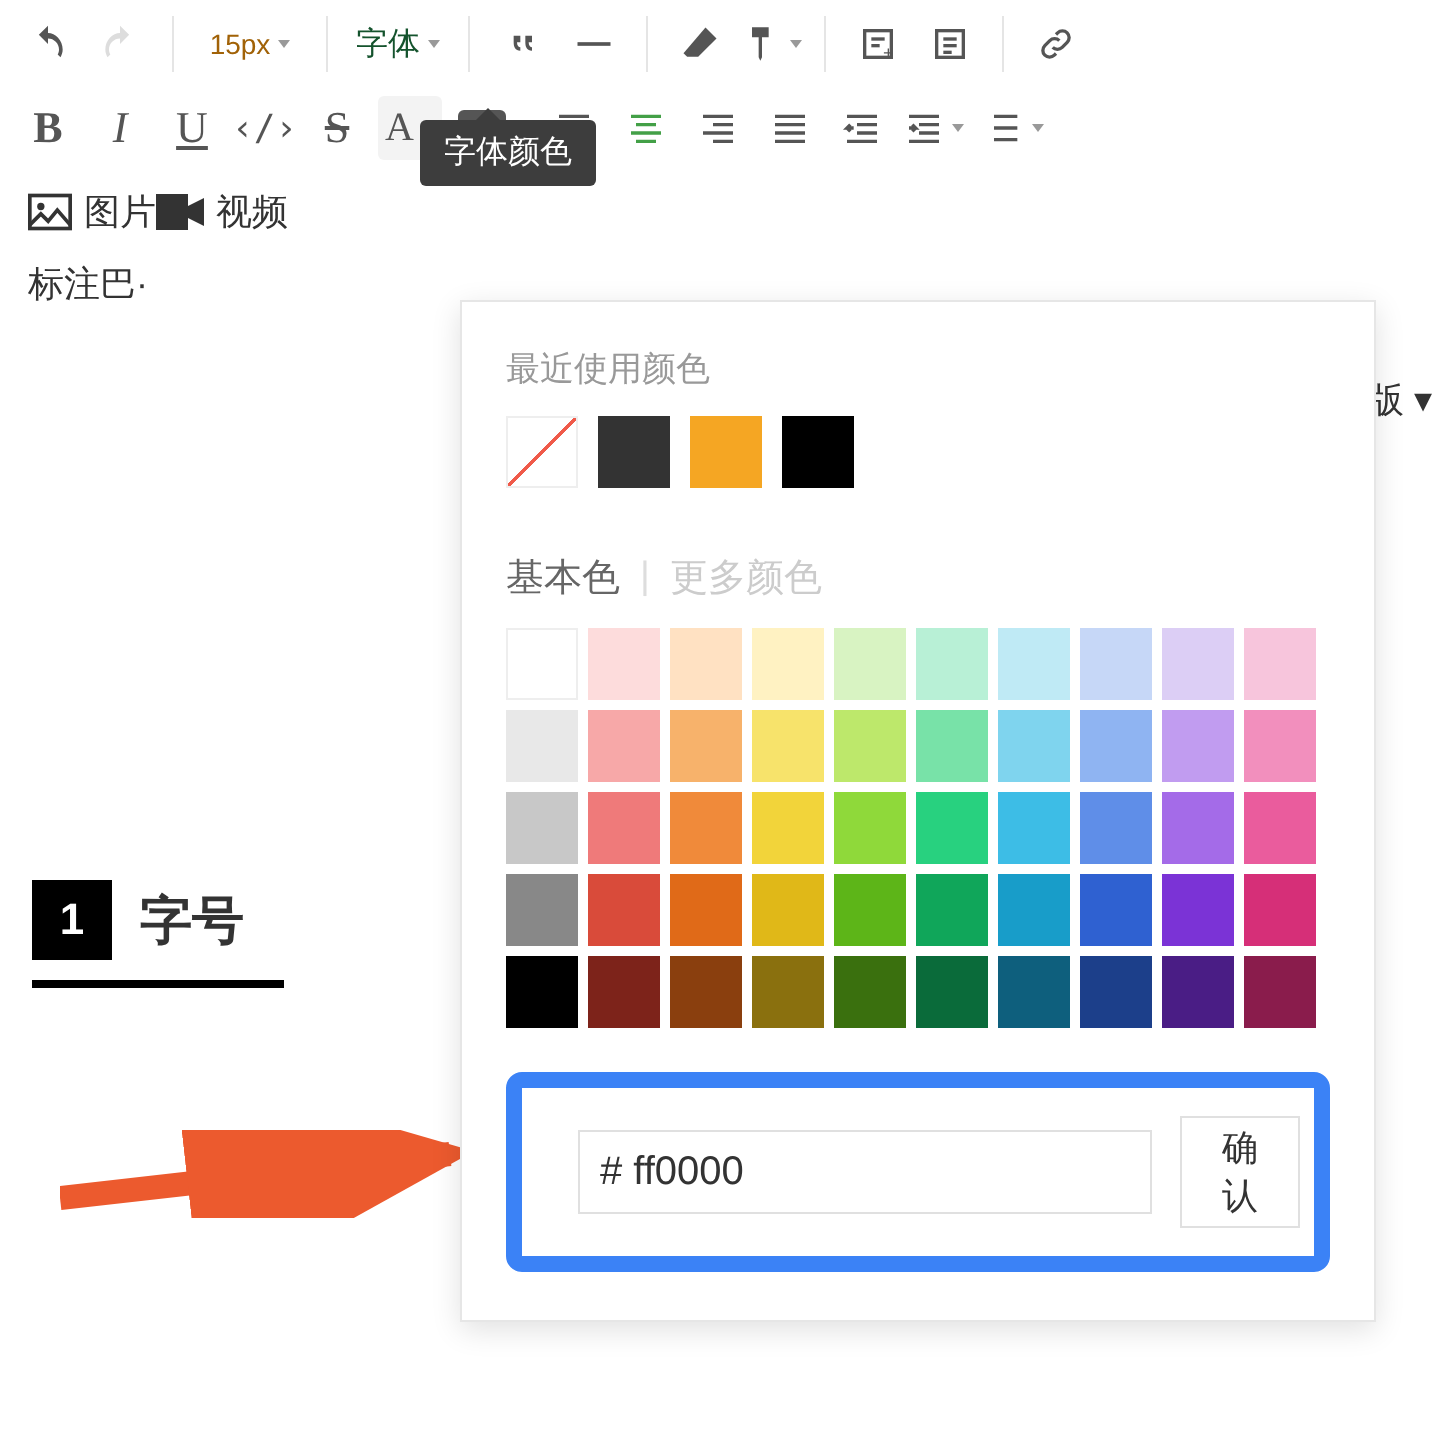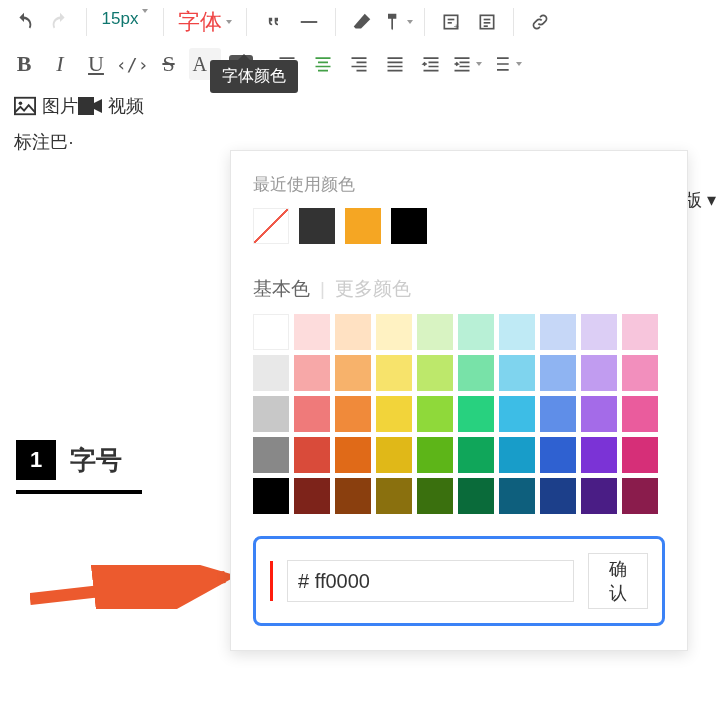--- a/index.html
+++ b/index.html
@@ -22,24 +22,24 @@
     border-radius: 3px;
   }
   .btn.disabled { color: #ccc; cursor: default; }
   .btn svg { display: block; }
   .drop-caret::after {
     content: ""; width: 0; height: 0; border-left: 3px solid transparent;
     border-right: 3px solid transparent; border-top: 4px solid #999;
     display: inline-block; margin-left: 4px;
   }
   .font-size-field {
-    width: 56px; height: 26px; padding: 0 4px; font-size: 17px;
-    display: inline-flex; align-items: flex-start; color: #0f766e;
-  }
-  .font-family-field { font-size: 22px; color: #ef4444; padding: 0 4px; }
+    width: 56px; height: 26px; padding: 0 4px; font-size: 14px;
+    display: inline-flex; align-items: center; color: #a16207;
+  }
+  .font-family-field { font-size: 16px; color: #14532d; padding: 0 4px; }
   .row2 { padding: 4px 8px 8px 8px; display: flex; align-items: center; gap: 4px; }
   .fmt { font-family: "Times New Roman", serif; font-size: 22px; min-width: 32px;
     height: 32px; display: inline-flex; align-items: center; justify-content: center;
     color: #555; cursor: pointer; }
   .fmt.small { font-size: 18px; }
   .fmt.code { font-family: monospace; font-size: 18px; }
   .row3 { padding: 6px 14px; display: flex; align-items: center; }
   .media-btn { display: inline-flex; align-items: center; gap: 6px; font-size: 18px;
     color: #333; cursor: pointer; }
   .media-btn svg { display: block; }
@@ -75,21 +75,21 @@
     border: 1px solid #eee;
   }
   .tab-titles { display: flex; align-items: center; font-size: 19px; margin-bottom: 12px; margin-top: 32px; }
   .tab-titles .active { color: #666; }
   .tab-titles .divider { color: #ddd; margin: 0 10px; }
   .tab-titles .inactive { color: #ccc; text-align: center; }
   .grid { display: grid; grid-template-columns: repeat(10, 36px); grid-auto-rows: 36px;
     gap: 5px 5px; }
   .grid .sw { cursor: pointer; }
   .custom-box {
-    margin-top: 22px; border: 3px solid #3b82f6; border-radius: 8px;
+    margin-top: 22px; border: 8px solid #3b82f6; border-radius: 8px;
     padding: 14px; display: flex; align-items: center; gap: 14px;
   }
   .custom-box .preview { width: 40px; height: 40px; background: #ff1d0d; }
   .custom-box input[type=text] {
     flex: 1; height: 42px; border: 1px solid #e0e0e0; font-size: 20px;
     padding: 0 10px; color: #333; outline: none;
   }
   .custom-box button {
     height: 56px; padding: 0 20px; background: #fff; border: 1px solid #e0e0e0;
     font-size: 18px; color: #333; cursor: pointer;

